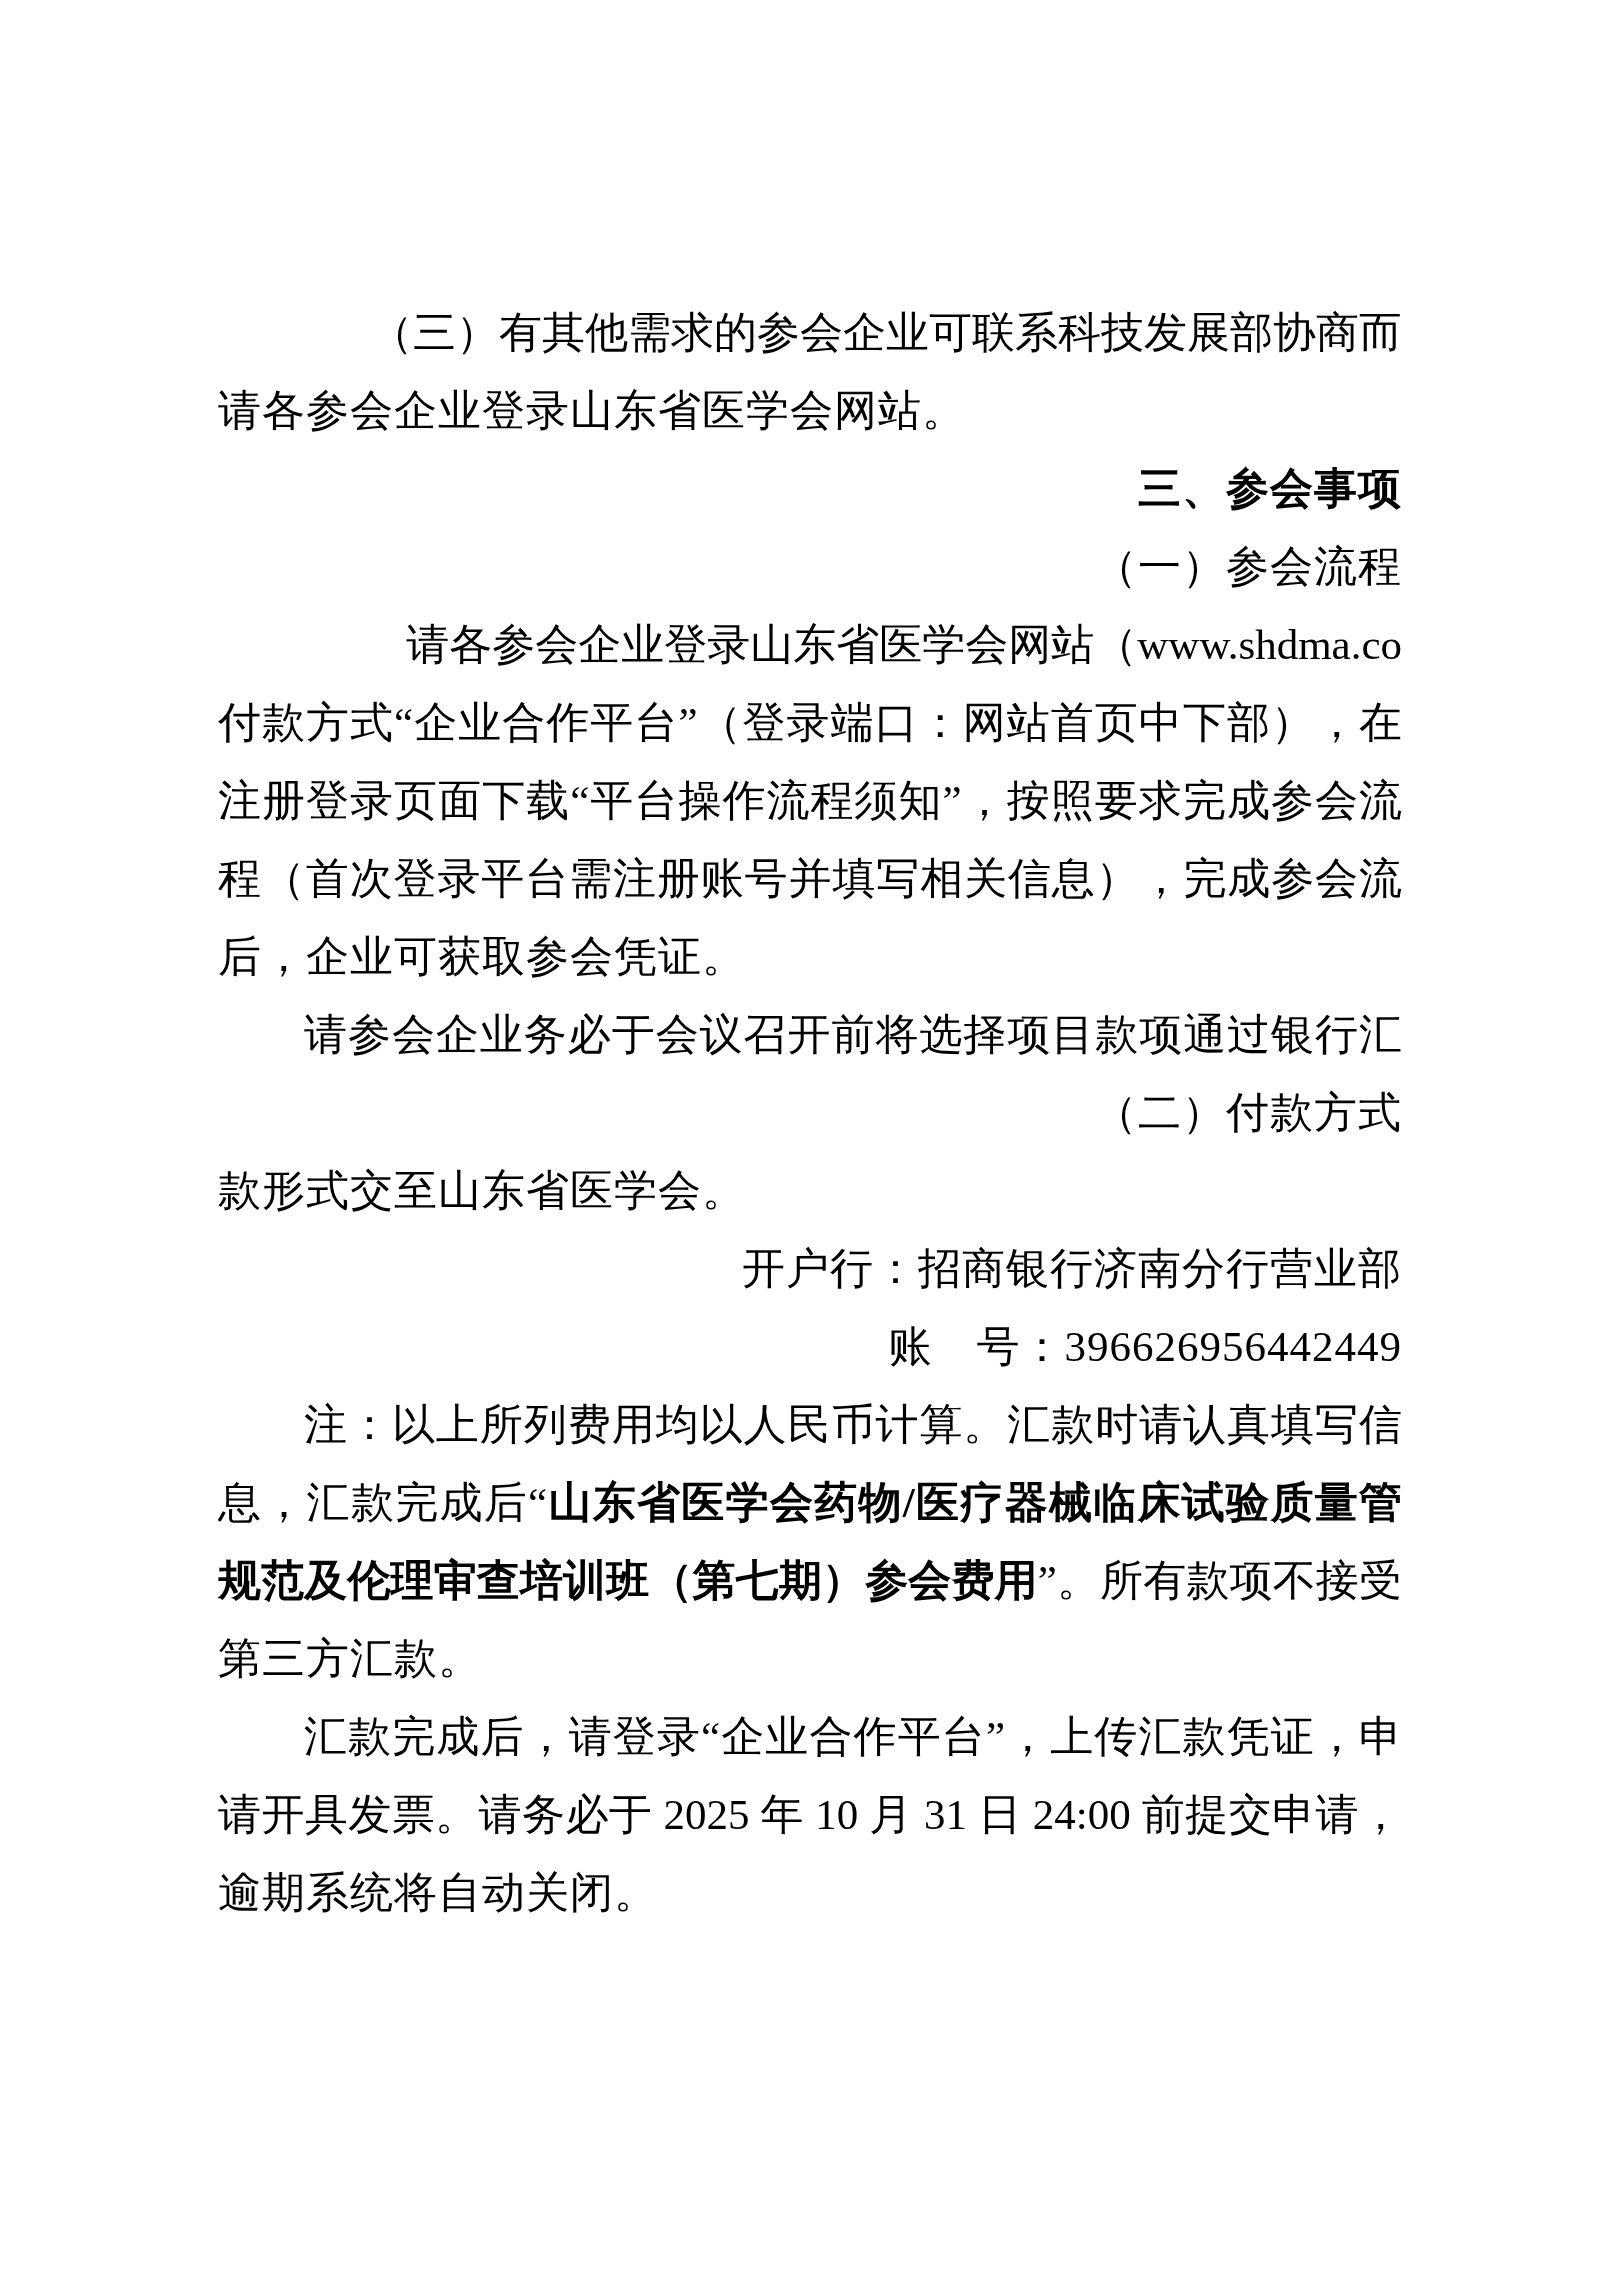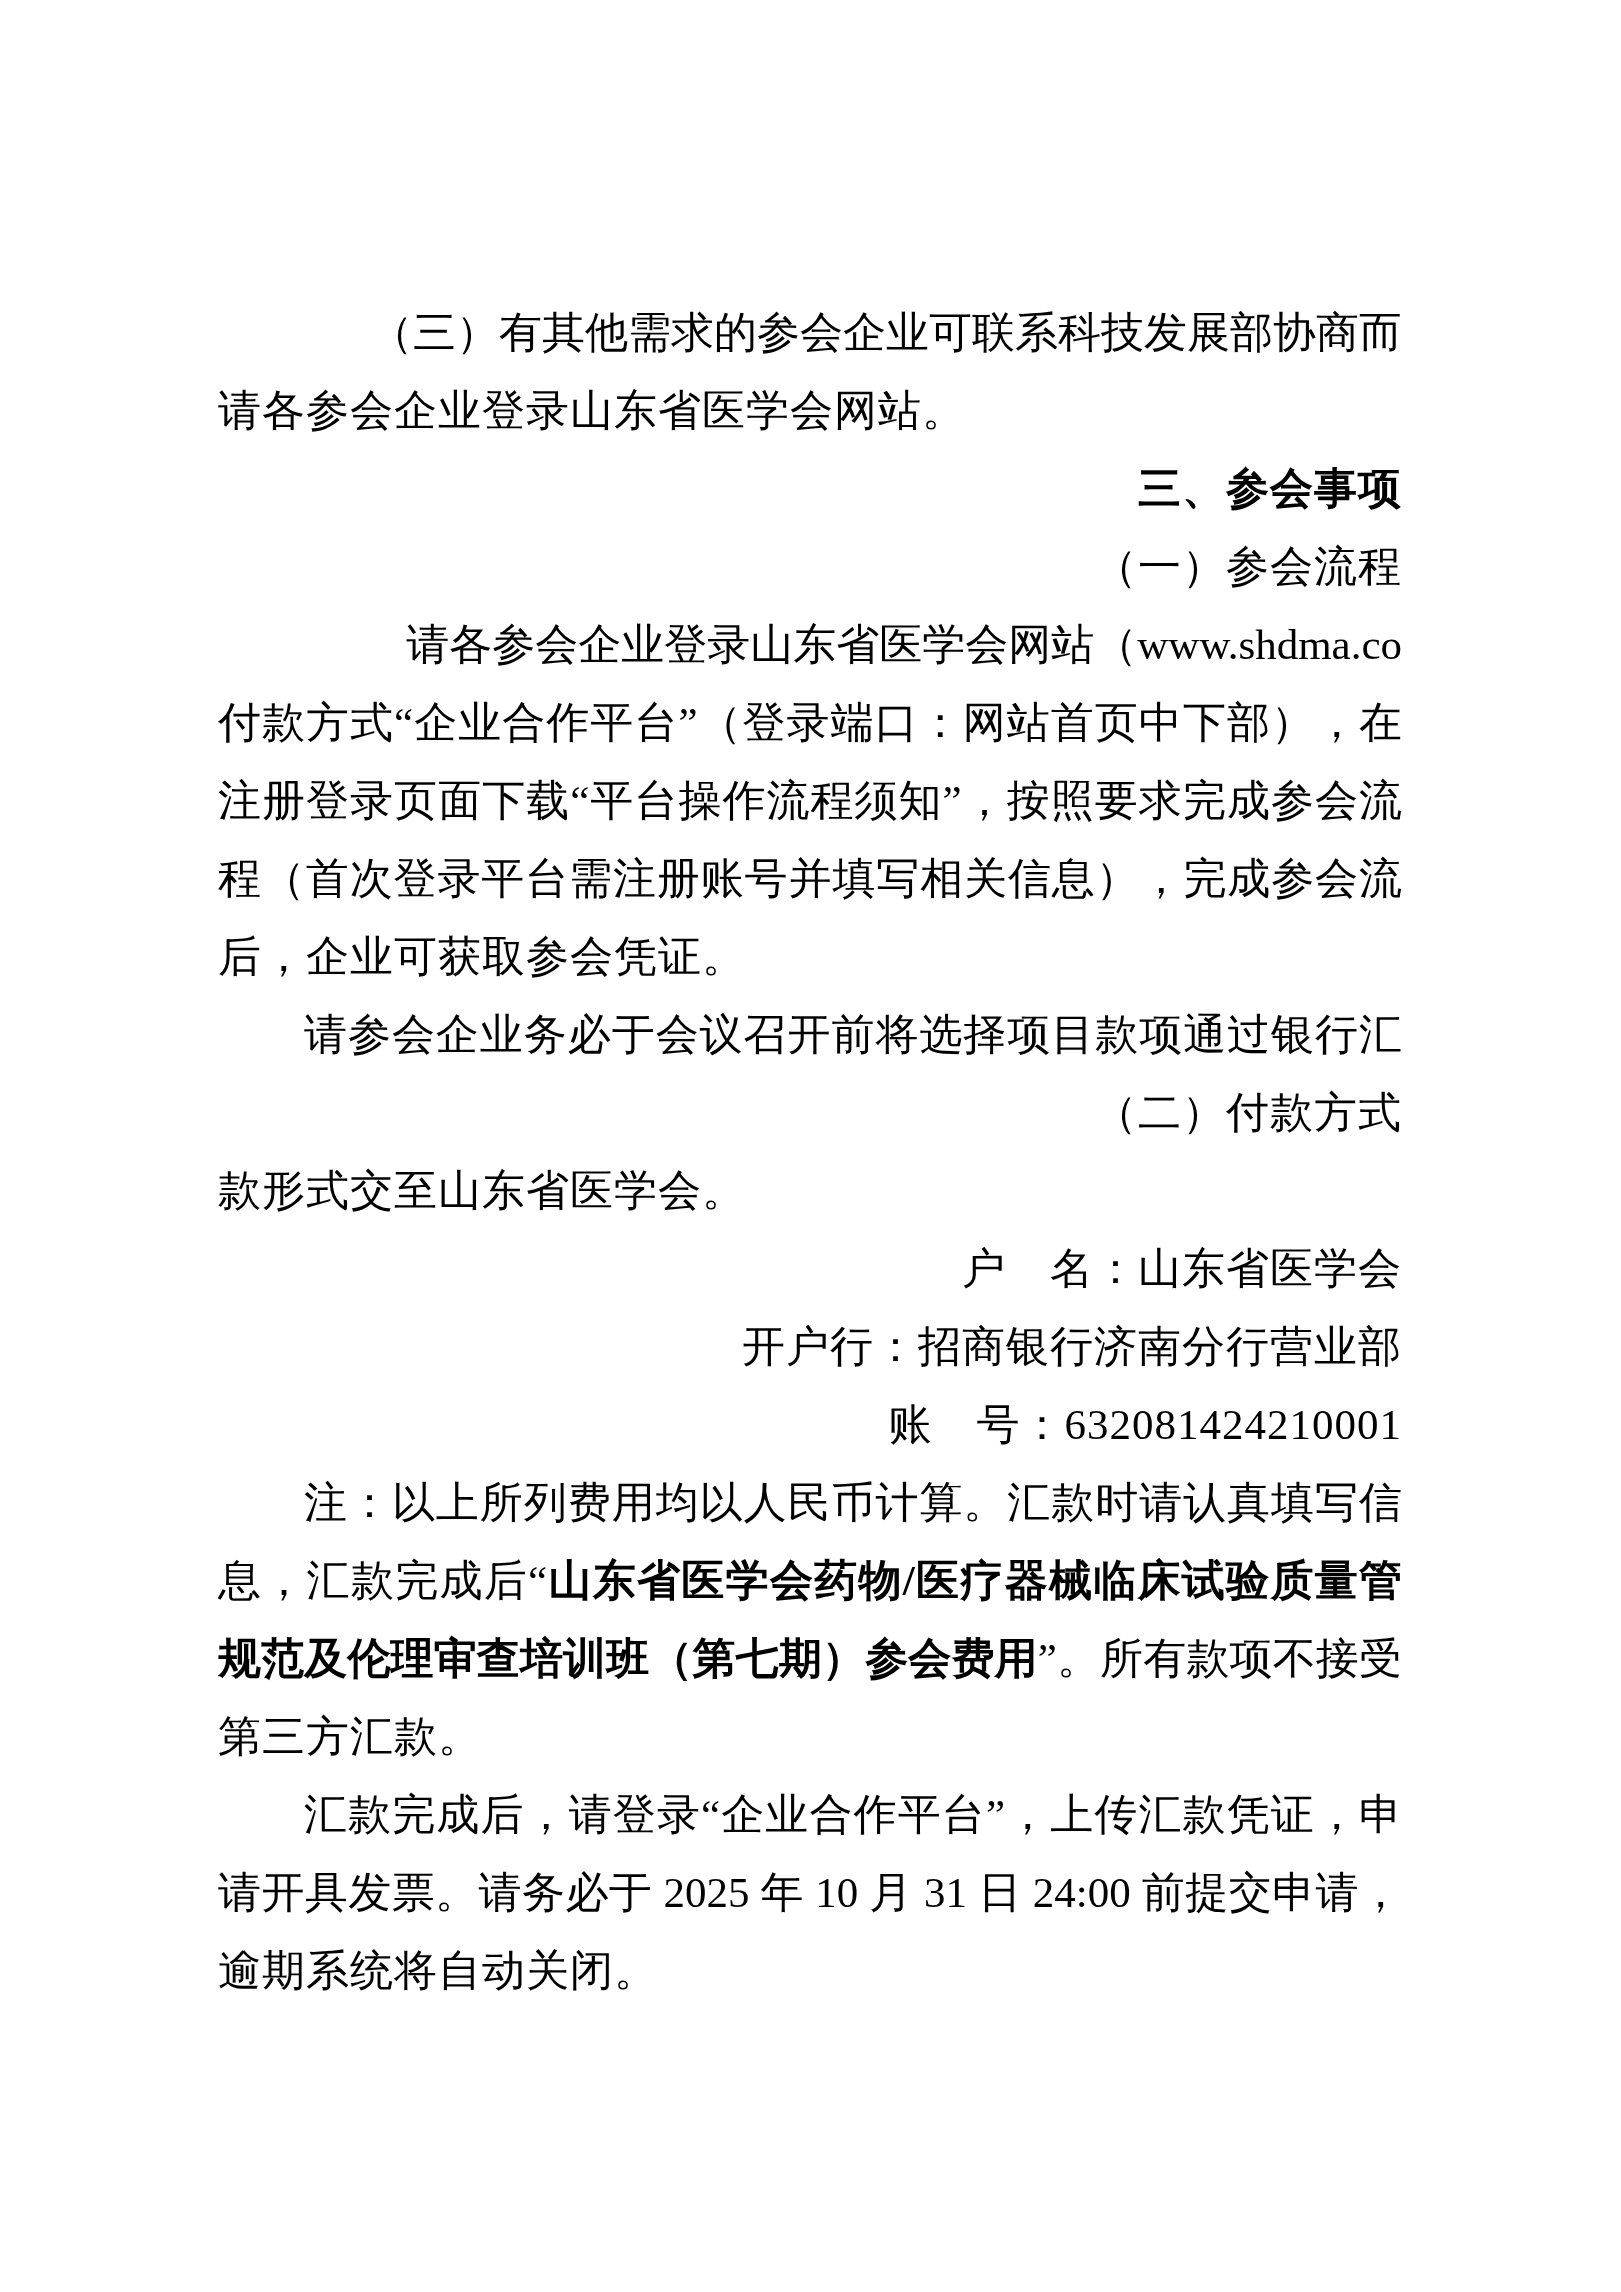--- a/index.html
+++ b/index.html
@@ -55,23 +55,22 @@
       <div class="text-line indent bold"><span class="bold">三、参会事项</span></div>
       <div class="text-line indent"><span>（一）参会流程</span></div>
       <div class="text-line justify indent"><span>请各参会企业登录山东省医学会网站（www.shdma.com），</span></div>
       <div class="text-line justify"><span>付款方式“企业合作平台”（登录端口：网站首页中下部），在</span></div>
       <div class="text-line justify"><span>注册登录页面下载“平台操作流程须知”，按照要求完成参会流</span></div>
       <div class="text-line justify"><span>程（首次登录平台需注册账号并填写相关信息），完成参会流程</span></div>
       <div class="text-line"><span>后，企业可获取参会凭证。</span></div>
       <div class="text-line justify indent"><span>请参会企业务必于会议召开前将选择项目款项通过银行汇</span></div>
       <div class="text-line indent"><span>（二）付款方式</span></div>
       <div class="text-line"><span>款形式交至山东省医学会。</span></div>
-      <div class="text-line indent"><span>户　名：山东省医学会</span></div>
       <div class="text-line indent"><span>开户行：招商银行济南分行营业部</span></div>
-      <div class="text-line indent"><span>账　号：632081424210001</span></div>
+      <div class="text-line indent"><span>账　号：396626956442449</span></div>
       <div class="text-line justify indent"><span>注：以上所列费用均以人民币计算。汇款时请认真填写信</span></div>
       <div class="text-line justify"><span>息，汇款完成后“</span><span class="bold">山东省医学会药物/医疗器械临床试验质量管理</span></div>
       <div class="text-line justify"><span class="bold">规范及伦理审查培训班（第七期）参会费用</span><span>”。所有款项不接受</span></div>
       <div class="text-line"><span>第三方汇款。</span></div>
       <div class="text-line justify indent"><span>汇款完成后，请登录“企业合作平台”，上传汇款凭证，申</span></div>
       <div class="text-line justify"><span>请开具发票。请务必于 2025 年 10 月 31 日 24:00 前提交申请，</span></div>
       <div class="text-line"><span>逾期系统将自动关闭。</span></div>
     </div>
 </div>
 

